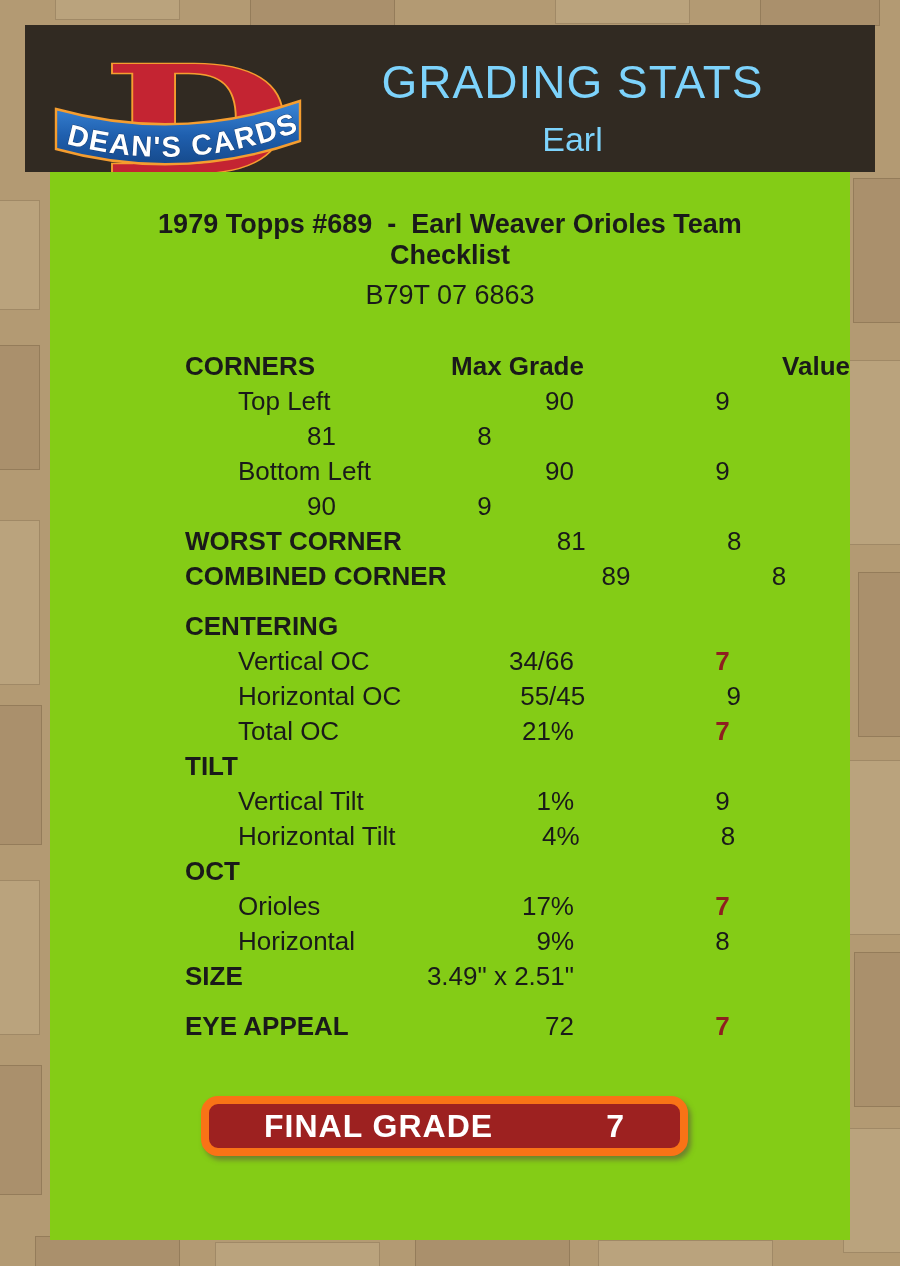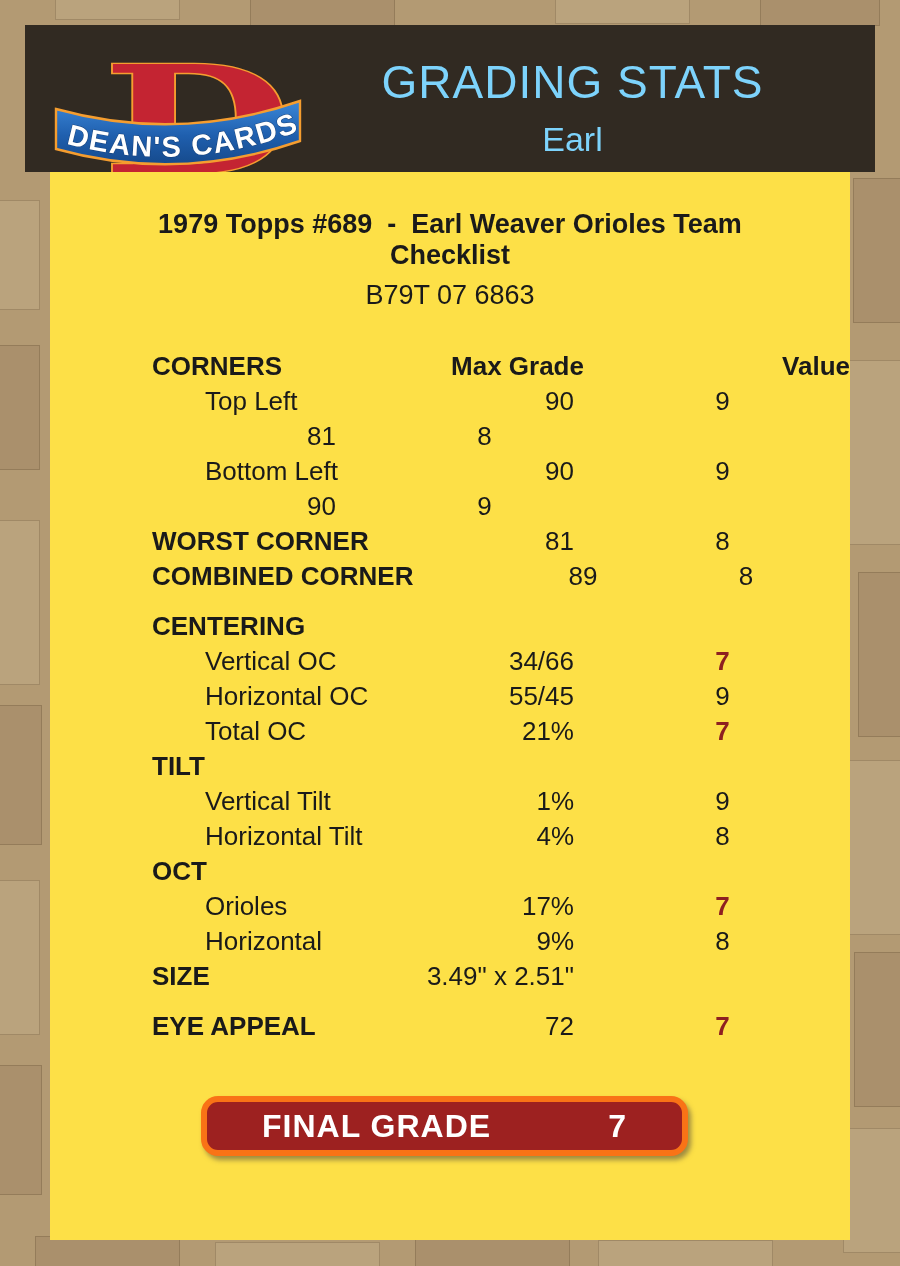--- a/index.html
+++ b/index.html
@@ -32,53 +32,53 @@
     padding-top:16px; color:#7dd3fc;
   }
   .hdr-title { font-size:46px; letter-spacing:1px; white-space:nowrap; }
   .hdr-sub   { font-size:34px; margin-top:11px; }
 
   .logo { position:absolute; left:26px; top:28px; width:254px; height:140px; }
 
   
   .panel {
     position:absolute; left:50px; top:172px; width:800px; height:1068px;
-    background:#fde047;
+    background:#84cc16;
   }
   .card-title {
     margin:37px auto 0; max-width:665px;
     text-align:center; font-size:27px; font-weight:700; line-height:31px;
     white-space:pre-wrap;
   }
   .serial { margin-top:9px; text-align:center; font-size:27px; }
 
   
   .gtable { margin-top:38px; }
   .trow {
     display:flex; align-items:center; height:35px;
     padding-left:102px; font-size:26px;
   }
   .trow.gap { margin-top:15px; }
-  .cell.label { flex:1 1 auto; white-space:nowrap; }
+  .cell.label { flex:1 1 auto; white-space:nowrap;margin-left:33px; }
   .trow.item .cell.label { padding-left:53px; }
   .cell.value {
     flex:0 0 205px; text-align:right; padding-right:21px; white-space:nowrap;
   }
   .trow.header .cell.value { padding-right:0; }
   .cell.max { flex:0 0 255px; text-align:center; white-space:nowrap; }
   .trow.header .cell,
   .trow.section .cell.label,
   .trow.total .cell.label { font-weight:700; }
   .cell.max.red { color:#8e2020; font-weight:700; }
 
   
   .grade-btn {
     position:absolute; left:151px; top:924px; width:487px; height:60px;
     background:#9d2120;
-    border:6px solid #f97316; border-radius:17px;
+    border:8px solid #f97316; border-radius:17px;
     box-shadow:3px 4px 5px rgba(96,84,60,.6);
     display:flex; align-items:center; justify-content:space-between;
     padding:0 55px;
     color:#ffffff; font-size:32px; font-weight:700; letter-spacing:1px;
     cursor:pointer;
   }
 </style>
 </head>
 <body>
 

